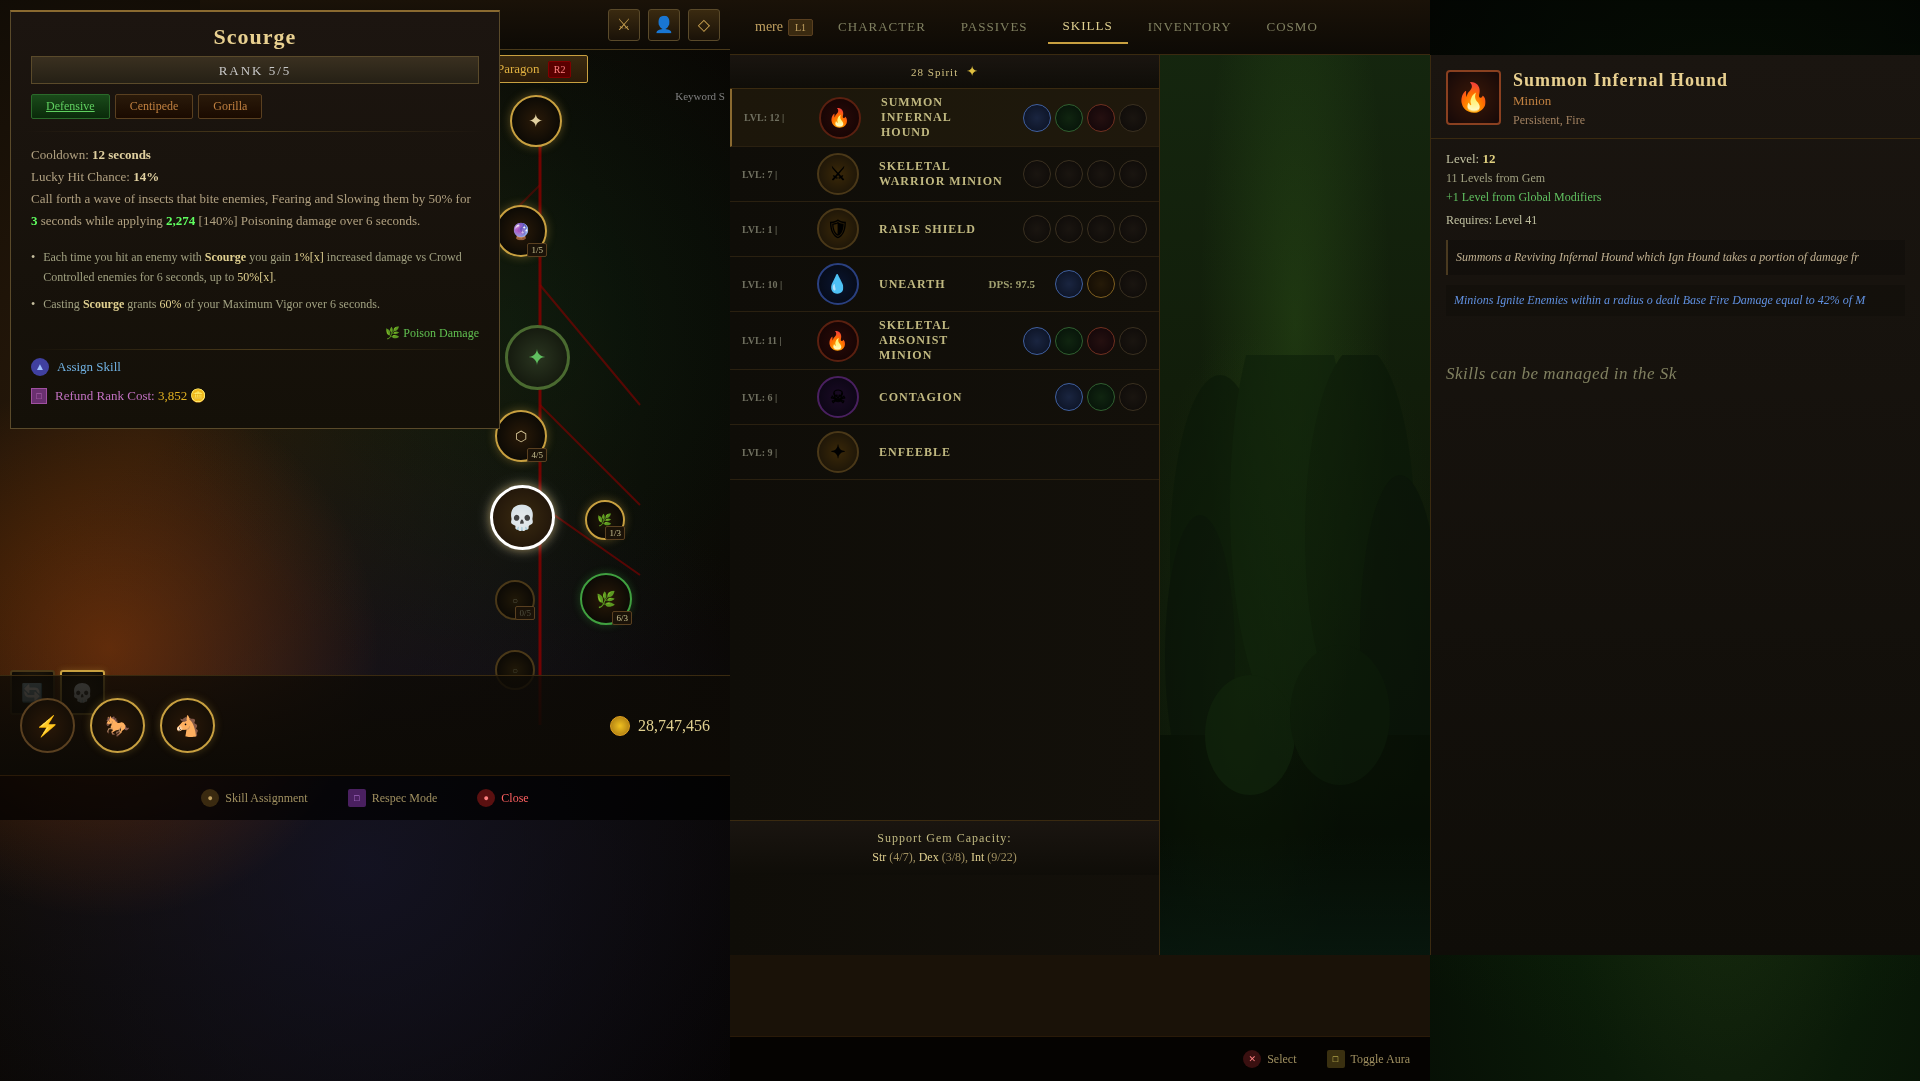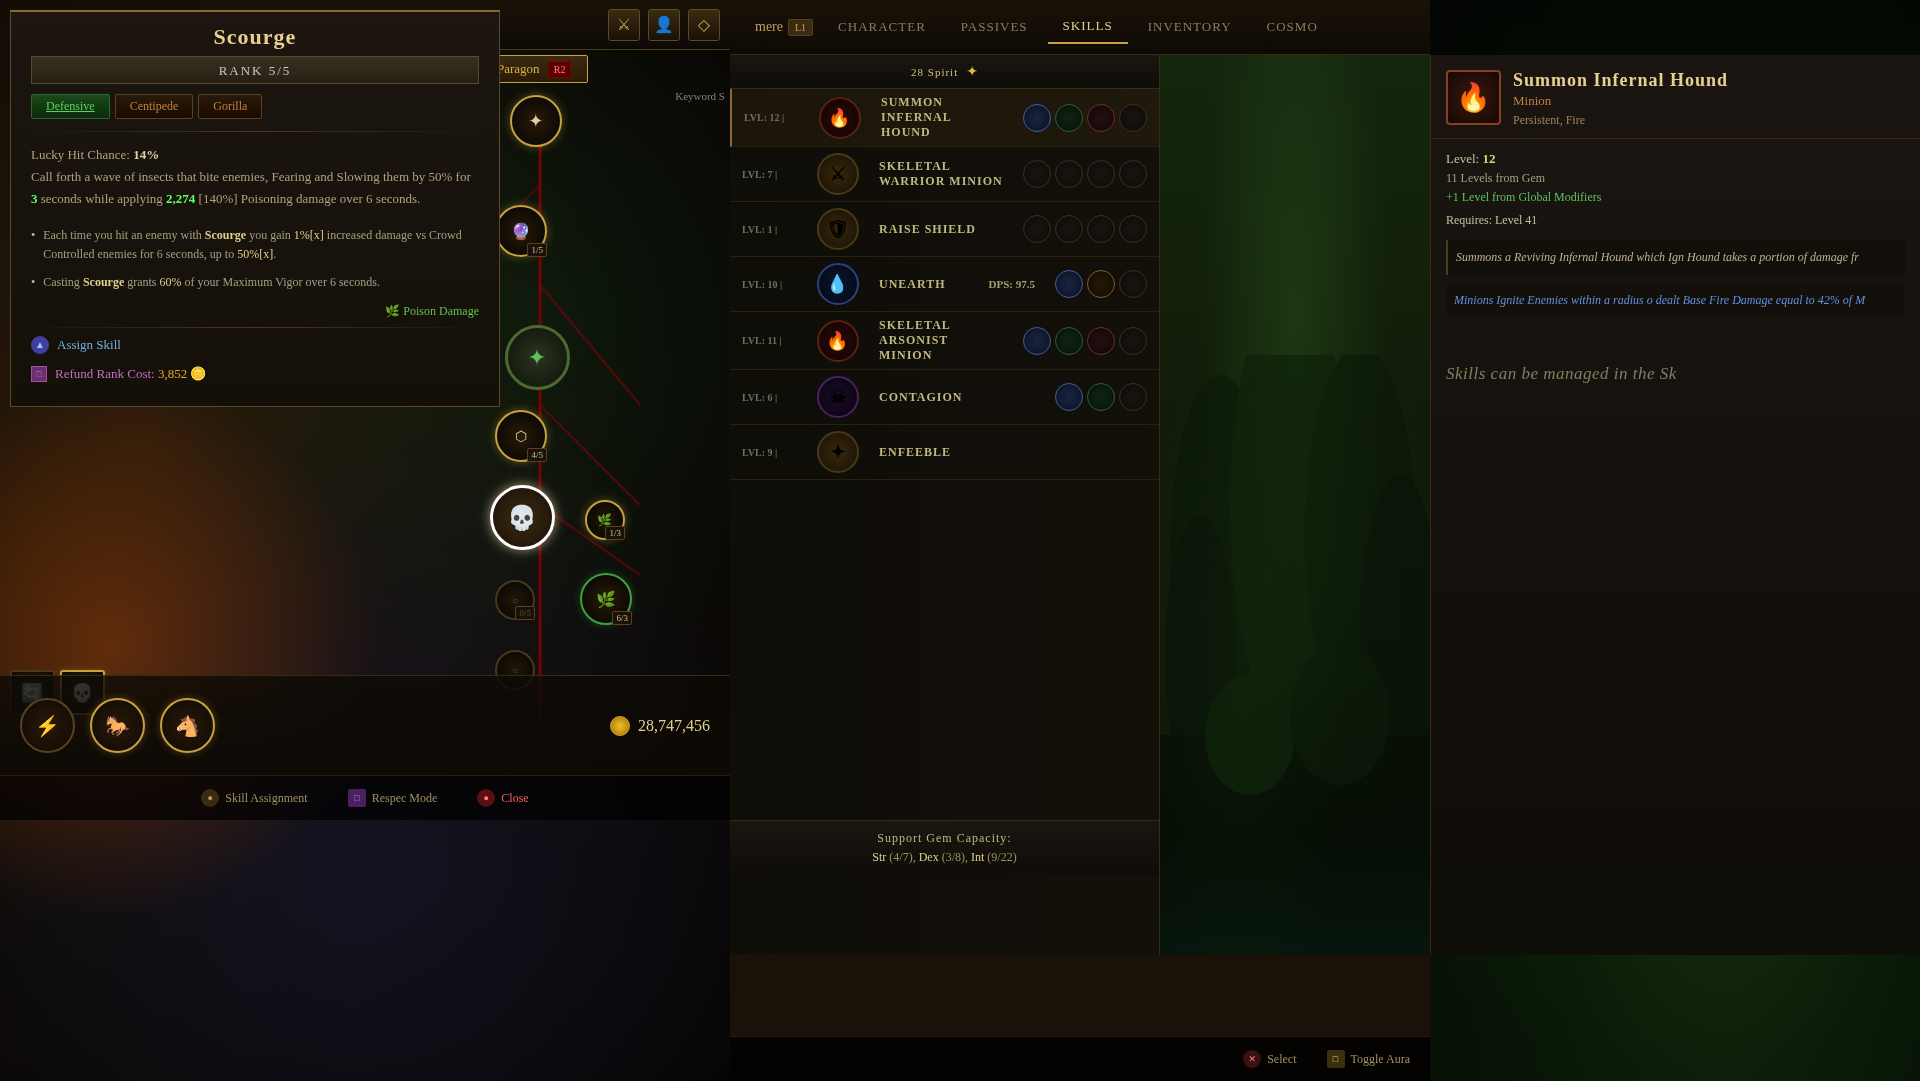--- a/index.html
+++ b/index.html
@@ -780,20 +780,21 @@
     <div class="rank-bar">
       <span class="rank-text">RANK 5/5</span>
     </div>
     <div class="scourge-tabs">
       <div class="stab stab-defensive">Defensive</div>
       <div class="stab stab-centipede">Centipede</div>
       <div class="stab stab-gorilla">Gorilla</div>
     </div>
     <div class="divider-line"></div>
     <div class="scourge-stats">
+      <div>Cooldown: <span class="stat-value">12 seconds</span></div>
       <div>Lucky Hit Chance: <span class="stat-value">14%</span></div>
       <div>Call forth a wave of insects that bite enemies, Fearing and Slowing them by 50% for <span class="stat-highlight">3</span> seconds while applying <span class="stat-highlight">2,274</span> [140%] Poisoning damage over 6 seconds.</div>
     </div>
     <div class="modifier-item">
       <span class="modifier-bullet">•</span>
       <span>Each time you hit an enemy with <span class="mod-bold">Scourge</span> you gain <span class="mod-highlight">1%[x]</span> increased damage vs Crowd Controlled enemies for 6 seconds, up to <span class="mod-highlight">50%[x]</span>.</span>
     </div>
     <div class="modifier-item">
       <span class="modifier-bullet">•</span>
       <span>Casting <span class="mod-bold">Scourge</span> grants <span class="mod-highlight">60%</span> of your Maximum Vigor over 6 seconds.</span>

